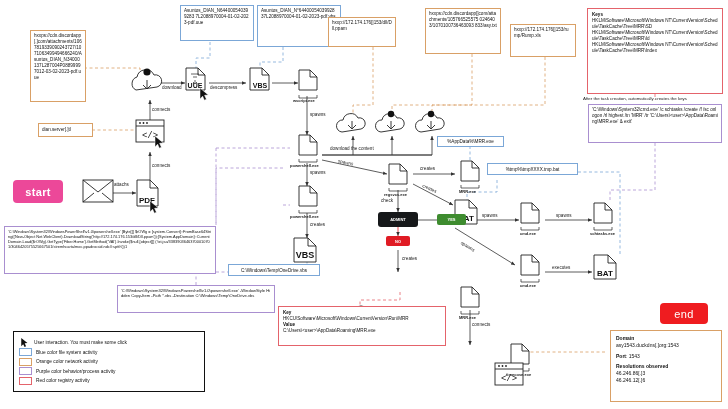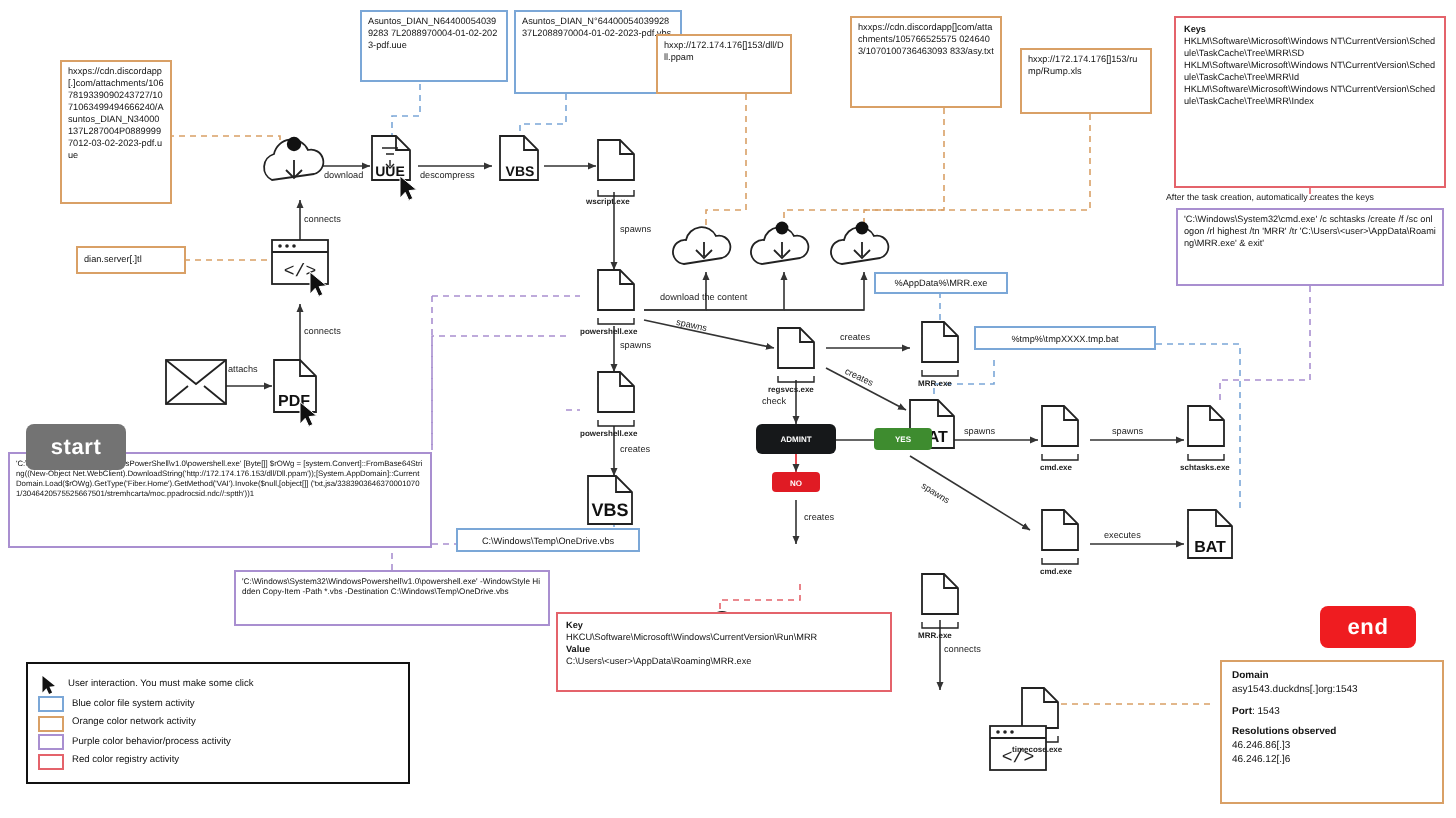--- a/index.html
+++ b/index.html
@@ -6,25 +6,25 @@
   body{width:728px;height:409px;position:relative;overflow:hidden;
        font-family:"Liberation Sans","DejaVu Sans",sans-serif;color:#111;}
   #canvas{position:absolute;left:0;top:0;width:728px;height:409px;}
   .box{position:absolute;box-sizing:border-box;background:#fff;
        font-size:4.6px;line-height:1.32;padding:2px 3px;word-break:break-all;}
   .blue{border:1px solid #7ba7d7;}
   .orange{border:1px solid #d9a066;}
   .purple{border:1px solid #a98fd0;}
   .red{border:1px solid #e4636b;}
   .lbl{position:absolute;font-size:4.6px;color:#222;white-space:nowrap;}
-  .startbtn{position:absolute;background:#737373;color:#fff;border-radius:4px;
+  .startbtn{position:absolute;background:#ec4899;color:#fff;border-radius:4px;
      font-size:11px;font-weight:bold;display:flex;align-items:center;
-     justify-content:center;letter-spacing:.3px;margin-top:32px;}
+     justify-content:center;letter-spacing:.3px;}
   .endbtn{position:absolute;background:#ef1c20;color:#fff;border-radius:4px;
-     font-size:11px;font-weight:bold;display:flex;align-items:center;
+     font-size:11px;font-weight:normal;display:flex;align-items:center;
      justify-content:center;letter-spacing:.3px;}
   .pill{position:absolute;display:flex;align-items:center;justify-content:center;
      font-size:4px;font-weight:bold;color:#fff;border-radius:2px;}
   .pill.admin{background:#16181a;border-radius:3px;}
   .pill.no{background:#e01b24;}
   .pill.yes{background:#3e8c2f;}
   .legend{position:absolute;border:1px solid #111;background:#fff;padding:4px 5px;}
   .legend .row{display:flex;align-items:center;margin:1.6px 0;font-size:4.8px;}
   .legend .sw{width:11px;height:6px;border:1px solid #888;margin-right:4px;background:#fff;}
   .legend .sw.b{border-color:#7ba7d7;} .legend .sw.o{border-color:#d9a066;}

